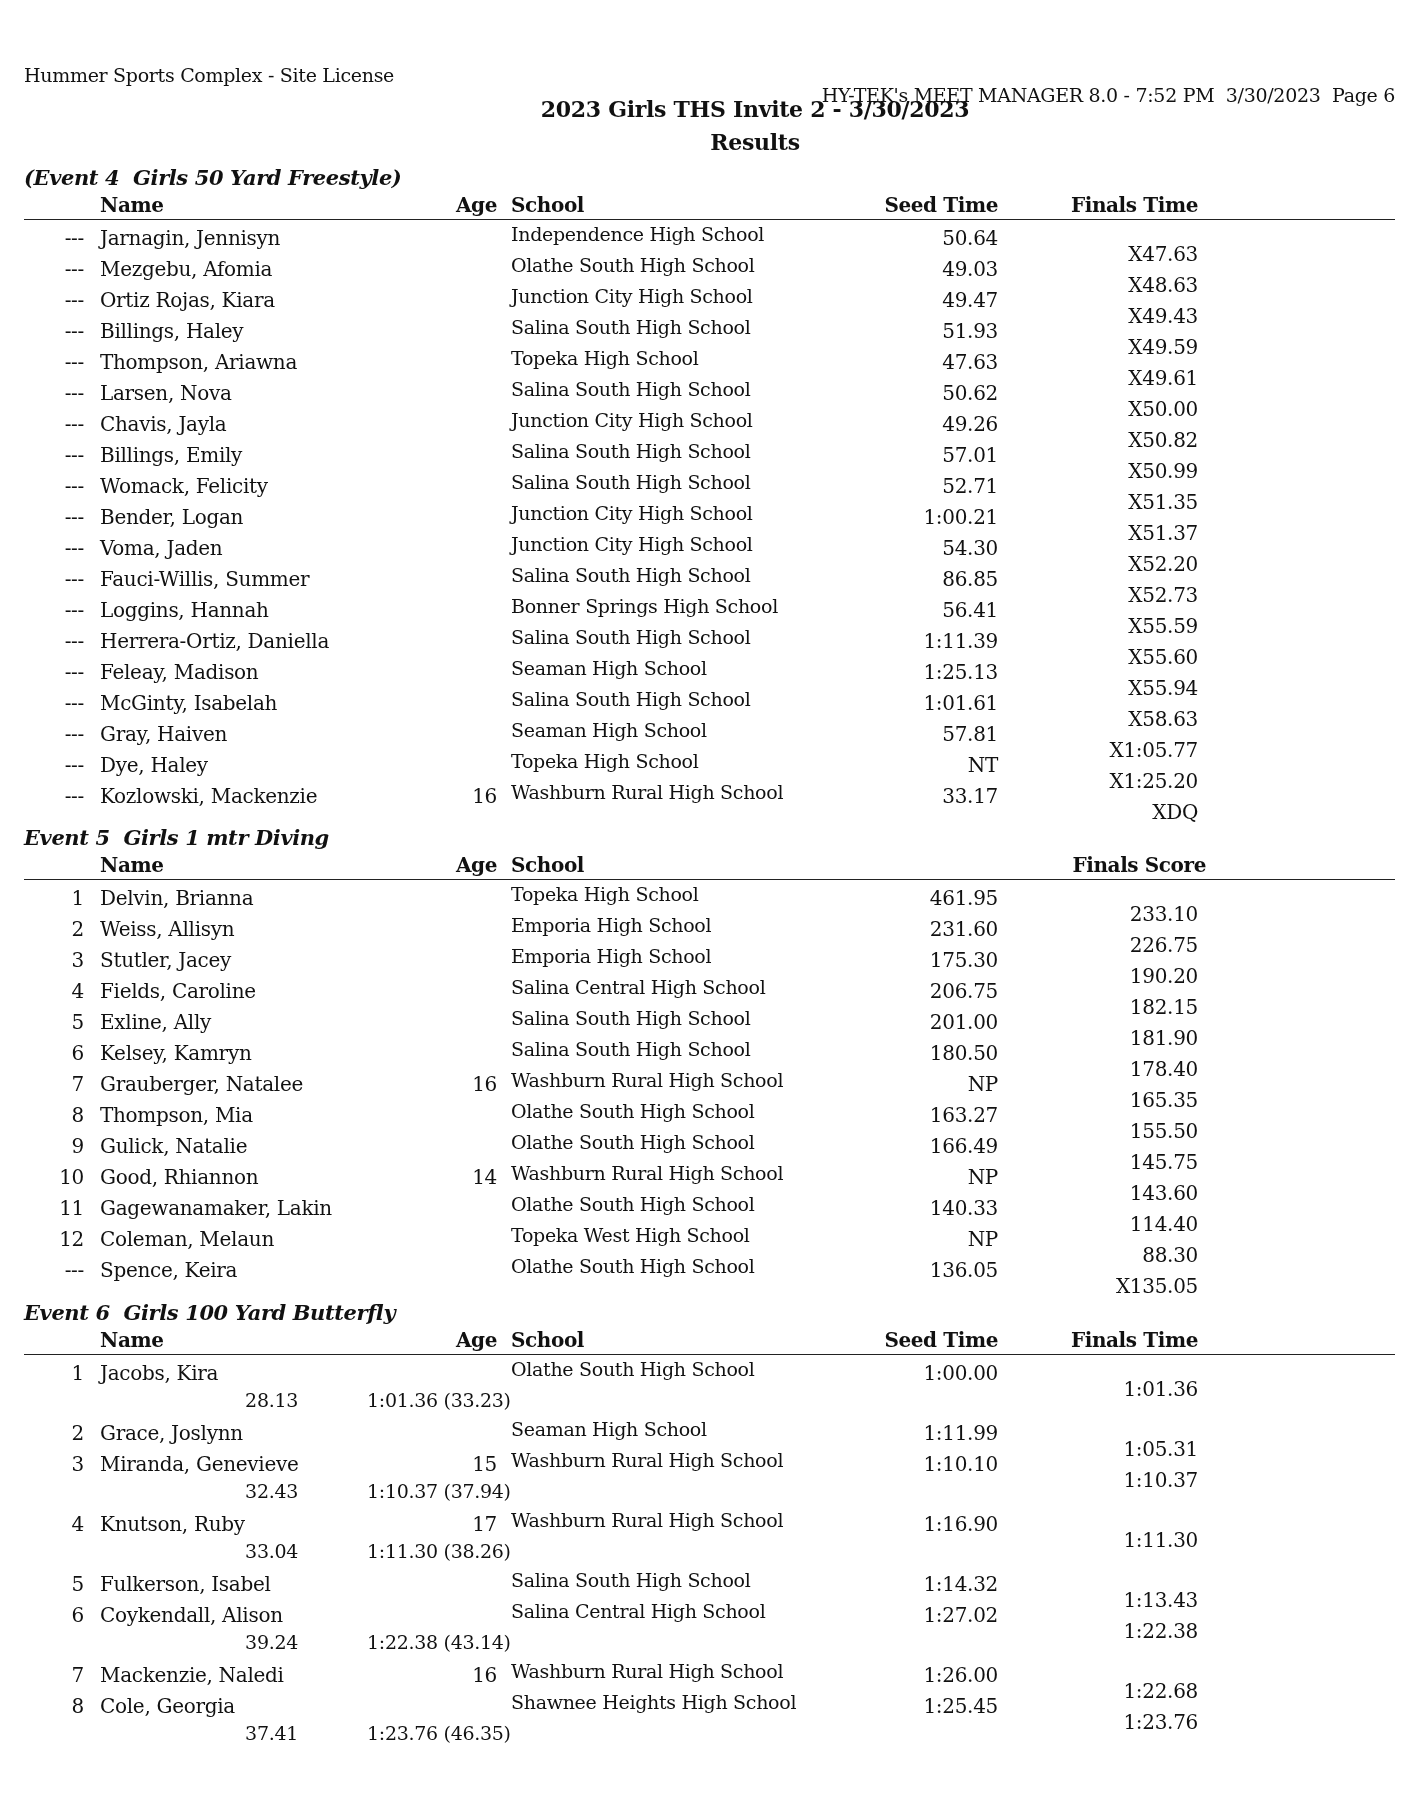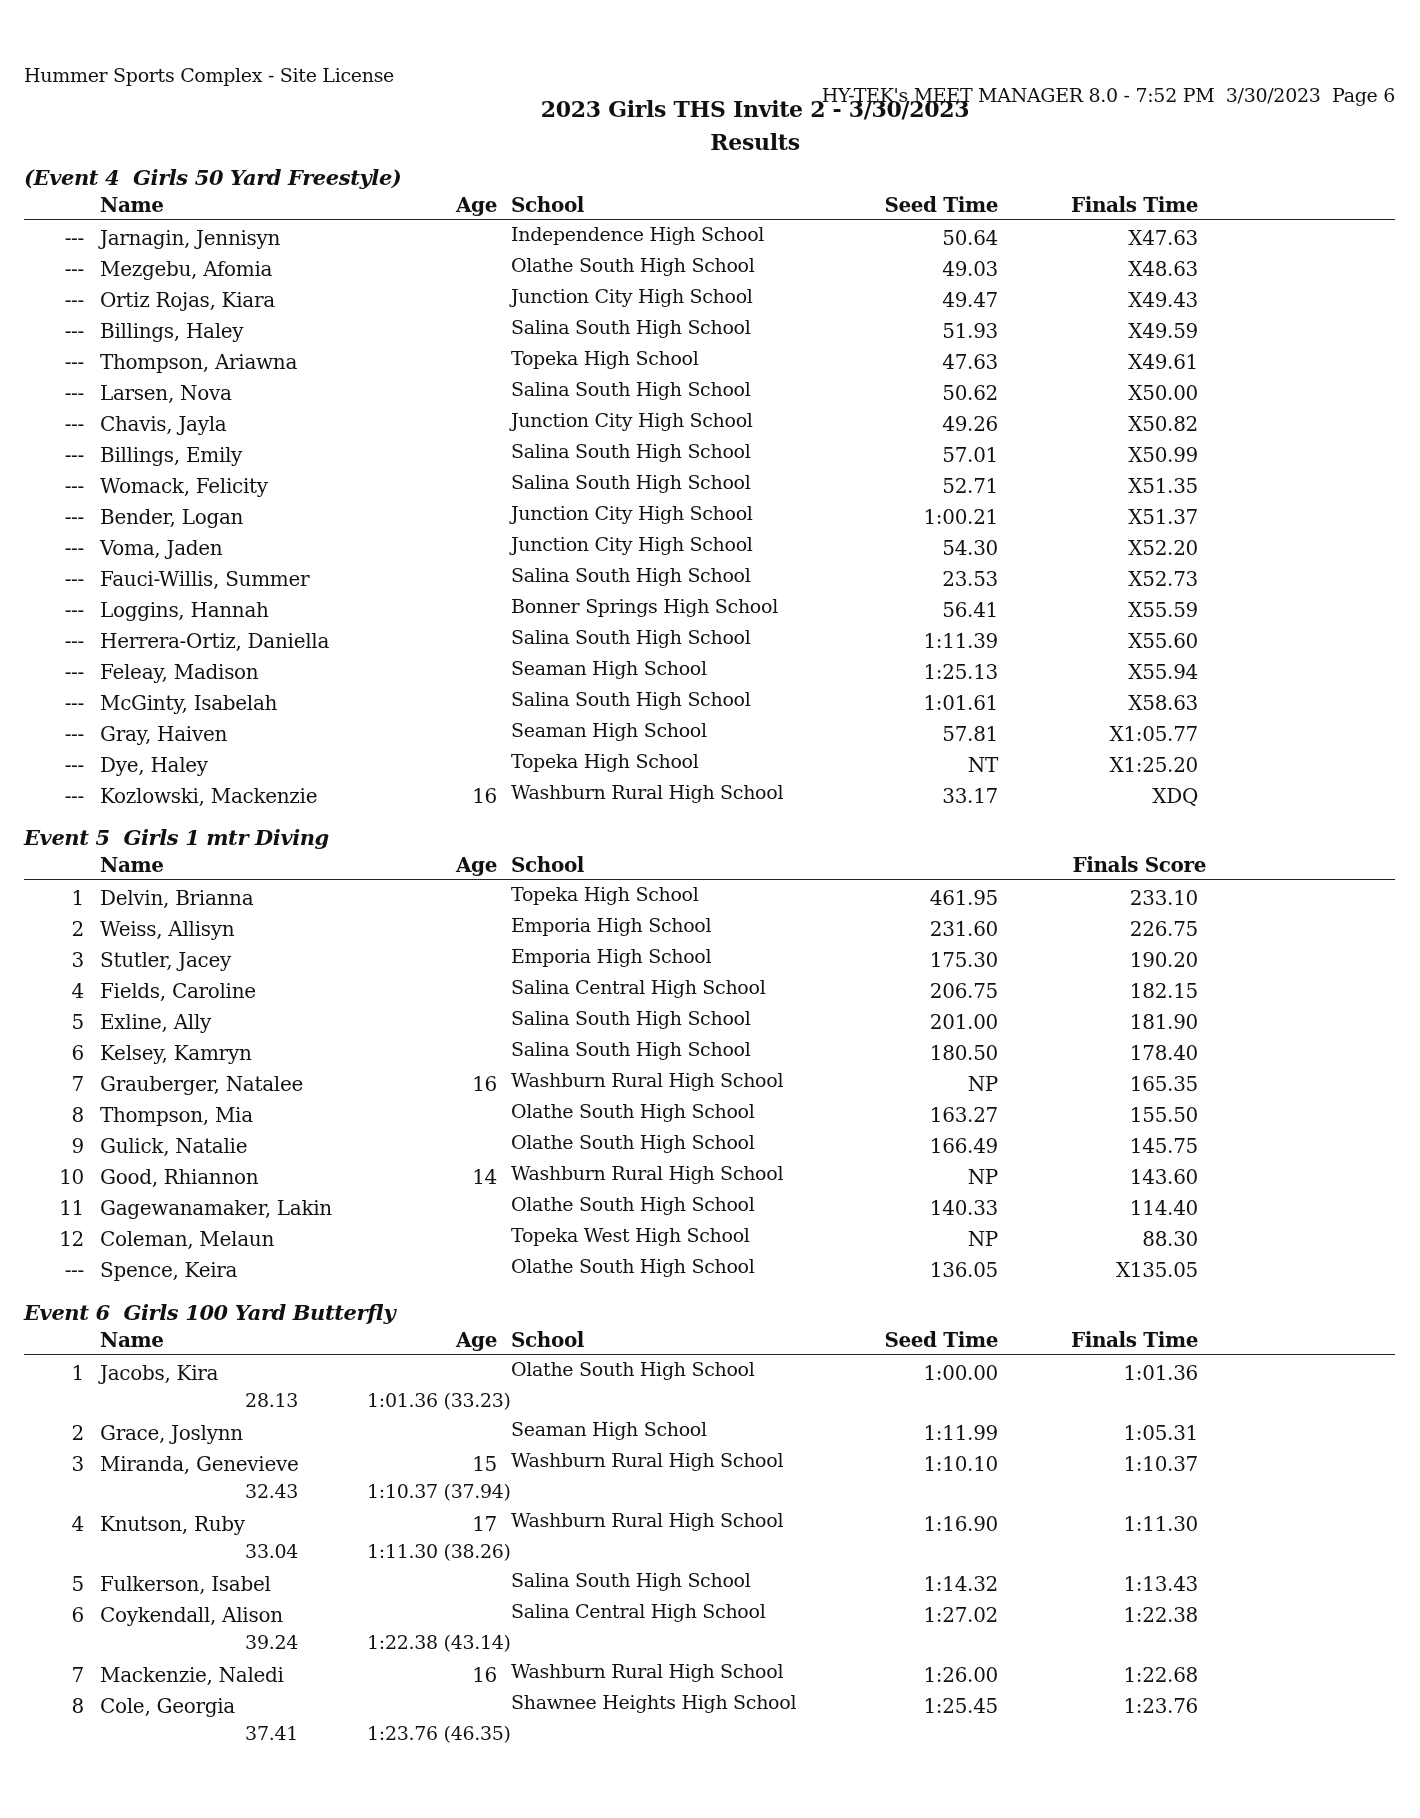--- a/index.html
+++ b/index.html
@@ -15,21 +15,21 @@
   .col-head { position: absolute; top: 28px; font-size: 20px; font-weight: bold; letter-spacing: -0.4px; white-space: nowrap; }
   .rule { position: absolute; left: 24px; width: 1371px; top: 54px; height: 0; border-top: 1.6px solid #222; }
   .rows { position: absolute; left: 0; top: 58px; width: 1420px; }
   .row { position: relative; height: 31px; font-size: 20px; letter-spacing: -0.3px; white-space: nowrap; }
   .split-row { position: relative; height: 29px; font-size: 19px; letter-spacing: -0.3px; white-space: nowrap; }
   .c-place { position: absolute; right: 1336px; top: 3px; text-align: right; }
   .c-name { position: absolute; left: 100px; top: 3px; }
   .c-age { position: absolute; right: 923px; top: 3px; text-align: right; }
   .c-school { position: absolute; left: 511px; top: 0px; font-size: 19px; }
   .c-seed { position: absolute; right: 422px; top: 3px; text-align: right; }
-  .c-final { position: absolute; right: 222px; top: 3px; text-align: center; }
+  .c-final { position: absolute; right: 222px; top: 19px; text-align: center; }
   .c-split1 { position: absolute; right: 1122px; top: 0px; text-align: right; }
   .c-split2 { position: absolute; left: 367px; top: 0px; }
 </style>
 </head>
 <body>
 
 <div class="page">
   <div class="top-left">Hummer Sports Complex - Site License</div>
   <div class="top-right">HY-TEK's MEET MANAGER 8.0 - 7:52 PM  3/30/2023  Page 6</div>
   <div class="meet-title">2023 Girls THS Invite 2 - 3/30/2023</div>
@@ -131,21 +131,21 @@
             <div class="c-age"></div>
             <div class="c-school">Junction City High School</div>
             <div class="c-seed">54.30</div>
             <div class="c-final">X52.20</div>
           </div>
           <div class="row">
             <div class="c-place">---</div>
             <div class="c-name">Fauci-Willis, Summer</div>
             <div class="c-age"></div>
             <div class="c-school">Salina South High School</div>
-            <div class="c-seed">23.53</div>
+            <div class="c-seed">86.85</div>
             <div class="c-final">X52.73</div>
           </div>
           <div class="row">
             <div class="c-place">---</div>
             <div class="c-name">Loggins, Hannah</div>
             <div class="c-age"></div>
             <div class="c-school">Bonner Springs High School</div>
             <div class="c-seed">56.41</div>
             <div class="c-final">X55.59</div>
           </div>

